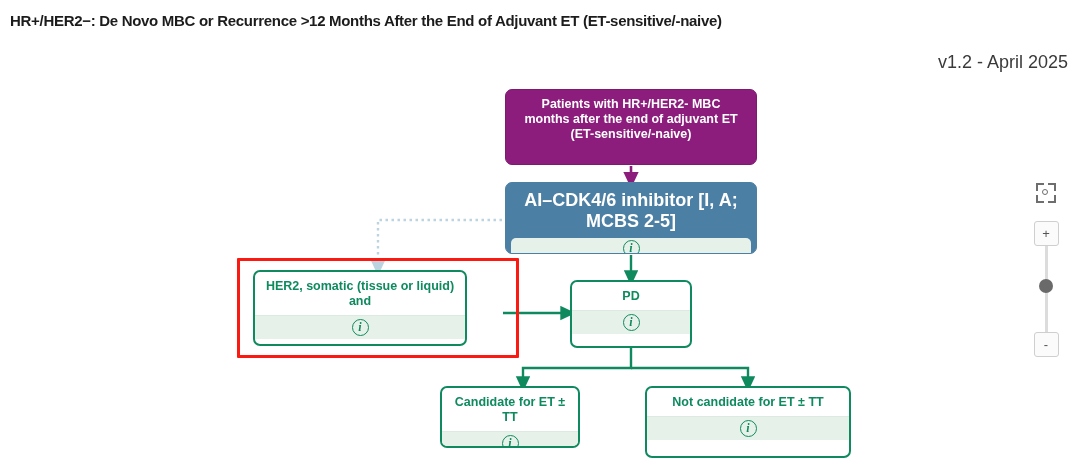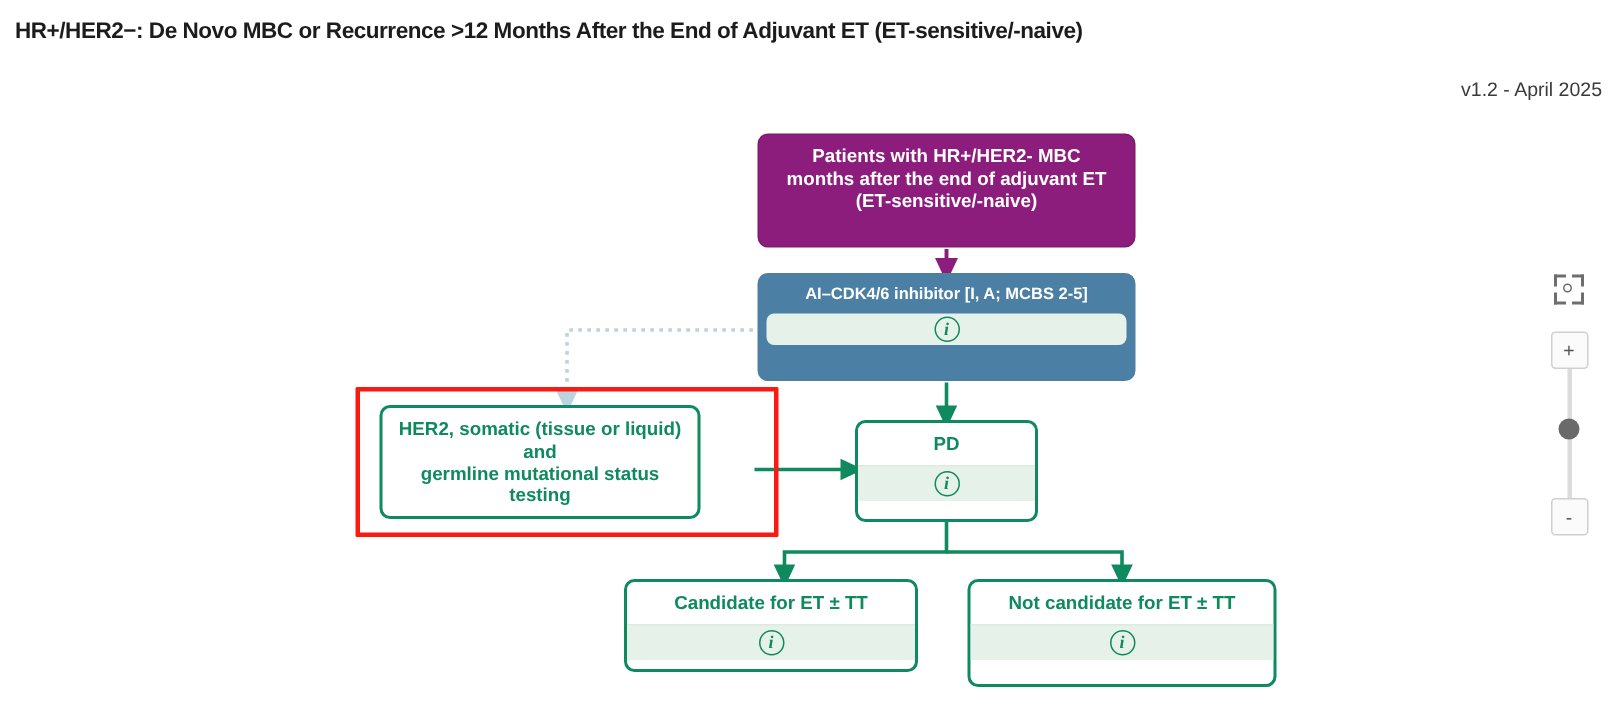--- a/index.html
+++ b/index.html
@@ -24,21 +24,21 @@
     font-size: 15px;
     font-weight: bold;
     letter-spacing: -0.3px;
     color: #1c1c1c;
     white-space: nowrap;
   }
   #version-label {
     position: absolute;
     right: 12px;
     top: 52px;
-    font-size: 13px;
+    font-size: 18px;
     color: #3a3a3a;
     white-space: nowrap;
   }
 
   
   #flow-canvas {
     position: absolute;
     left: 0;
     top: 72px;
     width: 1080px;
@@ -85,21 +85,21 @@
     padding: 7px 8px 8px 8px;
   }
 
   
   .node.blue {
     background: #4c7fa4;
     border: 1.5px solid #4c7fa4;
   }
   .node.blue .node-title {
     color: #ffffff;
-    font-size: 11px;
+    font-size: 18px;
     padding: 7px 6px 6px 6px;
   }
   .node.blue .info-strip {
     margin: 0 5px 5px 5px;
     border-radius: 5px;
     height: 21px;
   }
 
   
   .node.green {
@@ -273,37 +273,36 @@
     <div class="info-strip">
       <span class="info-icon">i</span>
     </div>
   </div>
 
   <div id="selection-highlight" style="left:237px; top:186px; width:282px; height:100px;"></div>
 
   <div class="node green" style="left:253px; top:198px; width:214px; height:76px;">
     <div class="node-title">
       <div>HER2, somatic (tissue or liquid) and</div>
-      <div>germline mutational status testing</div>
     </div>
     <div class="info-strip">
       <span class="info-icon">i</span>
     </div>
   </div>
 
   <div class="node green" style="left:570px; top:208px; width:122px; height:68px;">
     <div class="node-title">
       <div>PD</div>
     </div>
     <div class="info-strip">
       <span class="info-icon">i</span>
     </div>
   </div>
 
-  <div class="node green" style="left:416px; top:314px; width:196px; height:62px;">
+  <div class="node green" style="left:440px; top:314px; width:140px; height:62px;">
     <div class="node-title">
       <div>Candidate for ET ± TT</div>
     </div>
     <div class="info-strip">
       <span class="info-icon">i</span>
     </div>
   </div>
 
   <div class="node green" style="left:645px; top:314px; width:206px; height:72px;">
     <div class="node-title">

